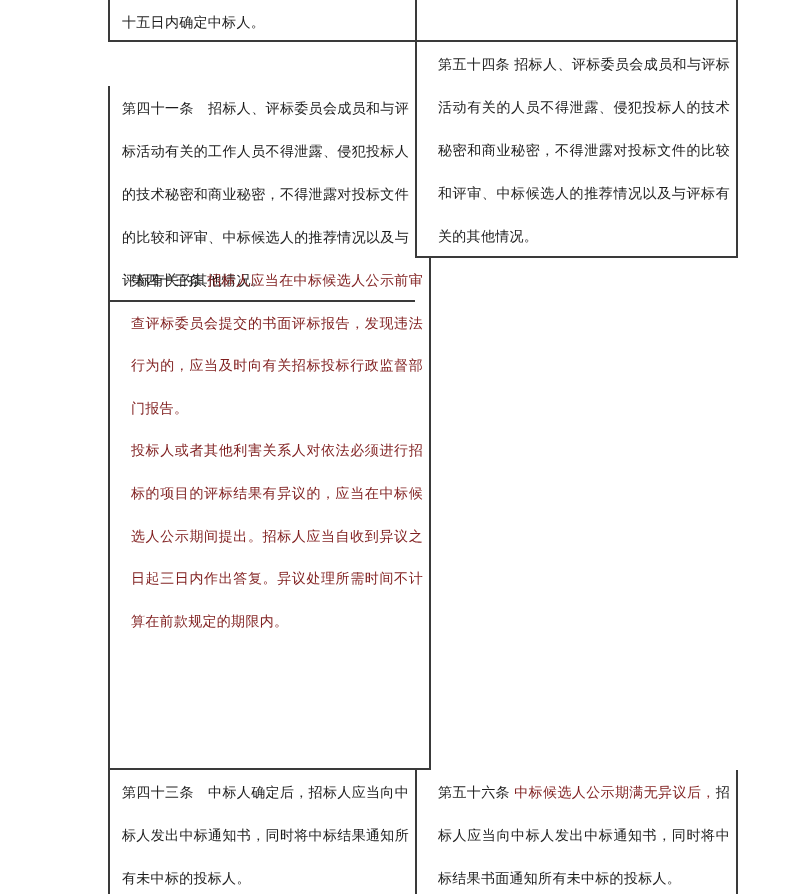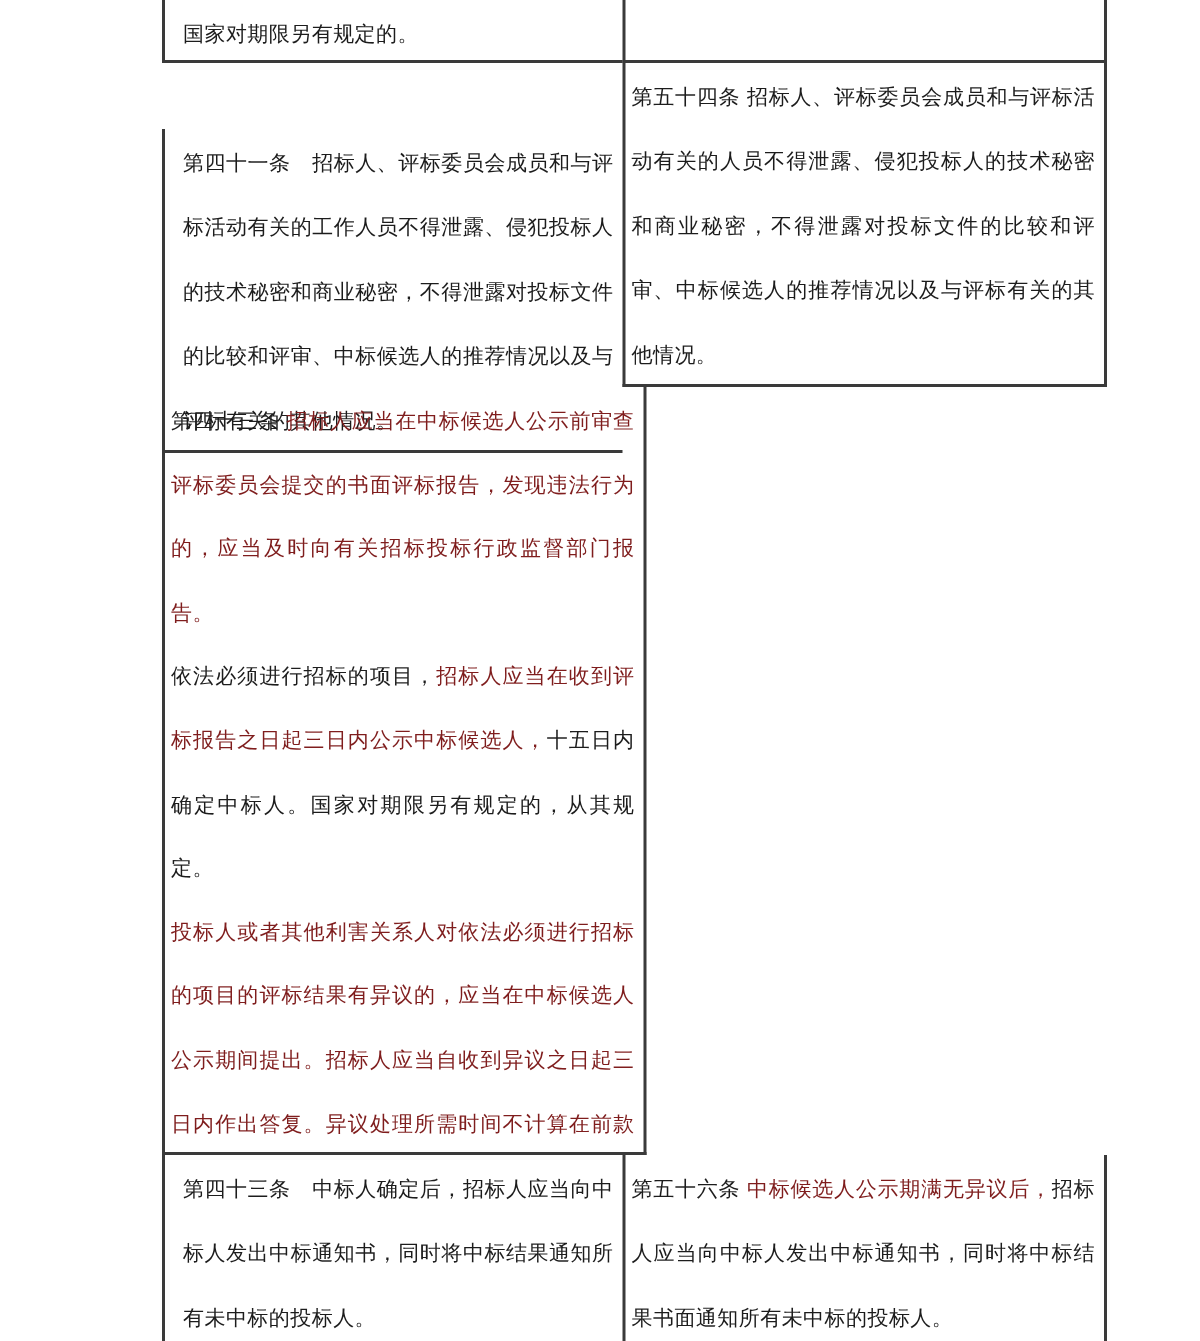--- a/index.html
+++ b/index.html
@@ -24,51 +24,50 @@
     border-left: 2px solid #3a3a3a;
     padding: 1px 6px 0 12px;
     font-size: 14px;
     letter-spacing: 0.3px;
     line-height: 43px;
     color: #1c1c1c;
     text-align: justify;
     overflow: hidden;
   }
   .t-cell.c-left  { width: 307px; }
-  .t-cell.c-right { width: 323px; border-right: 2px solid #3a3a3a; padding-left: 4px; }
+  .t-cell.c-right { width: 323px; border-right: 2px solid #3a3a3a; padding-left: 21px; }
   
   .t-row.r-2 .t-cell { line-height: 42.6px; }
   .t-para { margin: 0; }
   .run-text { color: #1c1c1c; }
   .run-blue { color: #4f73a3; }
   .run-red  { color: #7f1d1d; }
 </style>
 </head>
 <body>
 
 <div class="page">
   <div class="doc-table" id="doc-table">
       <div class="t-row r-0" style="height: 42px;">
         <div class="t-cell c-left" style="height: 42px;">
-          <div class="t-para"><span class="run-text">国家对期限另有规定的。</span></div>
+          <div class="t-para"><span class="run-text">十五日内确定中标人。</span></div>
         </div>
         <div class="t-cell c-right" style="height: 42px;"></div>
       </div>
       <div class="t-row r-1" style="height: 216px;">
         <div class="t-cell c-left" style="height: 216px; margin-top: 44px;">
           <div class="t-para"><span class="run-text">第四十一条　招标人、评标委员会成员和与评标活动有关的工作人员不得泄露、侵犯投标人的技术秘密和商业秘密，不得泄露对投标文件的比较和评审、中标候选人的推荐情况以及与评标有关的其他情况。</span></div>
         </div>
         <div class="t-cell c-right" style="height: 216px;">
           <div class="t-para"><span class="run-text">第五十四条 招标人、评标委员会成员和与评标活动有关的人员不得泄露、侵犯投标人的技术秘密和商业秘密，不得泄露对投标文件的比较和评审、中标候选人的推荐情况以及与评标有关的其他情况。</span></div>
         </div>
       </div>
       <div class="t-row r-2" style="height: 512px;">
         <div class="t-cell c-right" style="height: 512px;">
           <div class="t-para"><span class="run-text">第四十三条 </span><span class="run-red">招标人应当在中标候选人公示前审查评标委员会提交的书面评标报告，发现违法行为的，应当及时向有关招标投标行政监督部门报告。</span></div>
-          <div class="t-para"><span class="run-text">依法必须进行招标的项目，</span><span class="run-red">招标人应当在收到评标报告之日起三日内公示中标候选人，</span><span class="run-text">十五日内确定中标人。国家对期限另有规定的，从其规定。</span></div>
           <div class="t-para"><span class="run-red">投标人或者其他利害关系人对依法必须进行招标的项目的评标结果有异议的，应当在中标候选人公示期间提出。招标人应当自收到异议之日起三日内作出答复。异议处理所需时间不计算在前款规定的期限内。</span></div>
         </div>
       </div>
       <div class="t-row r-3" style="height: 170px;">
         <div class="t-cell c-left" style="height: 170px;">
           <div class="t-para"><span class="run-text">第四十三条　中标人确定后，招标人应当向中标人发出中标通知书，同时将中标结果通知所有未中标的投标人。</span></div>
         </div>
         <div class="t-cell c-right" style="height: 170px;">
           <div class="t-para"><span class="run-text">第五十六条 </span><span class="run-red">中标候选人公示期满无异议后，</span><span class="run-text">招标人应当向中标人发出中标通知书，同时将中标结果书面通知所有未中标的投标人。</span></div>
         </div>

